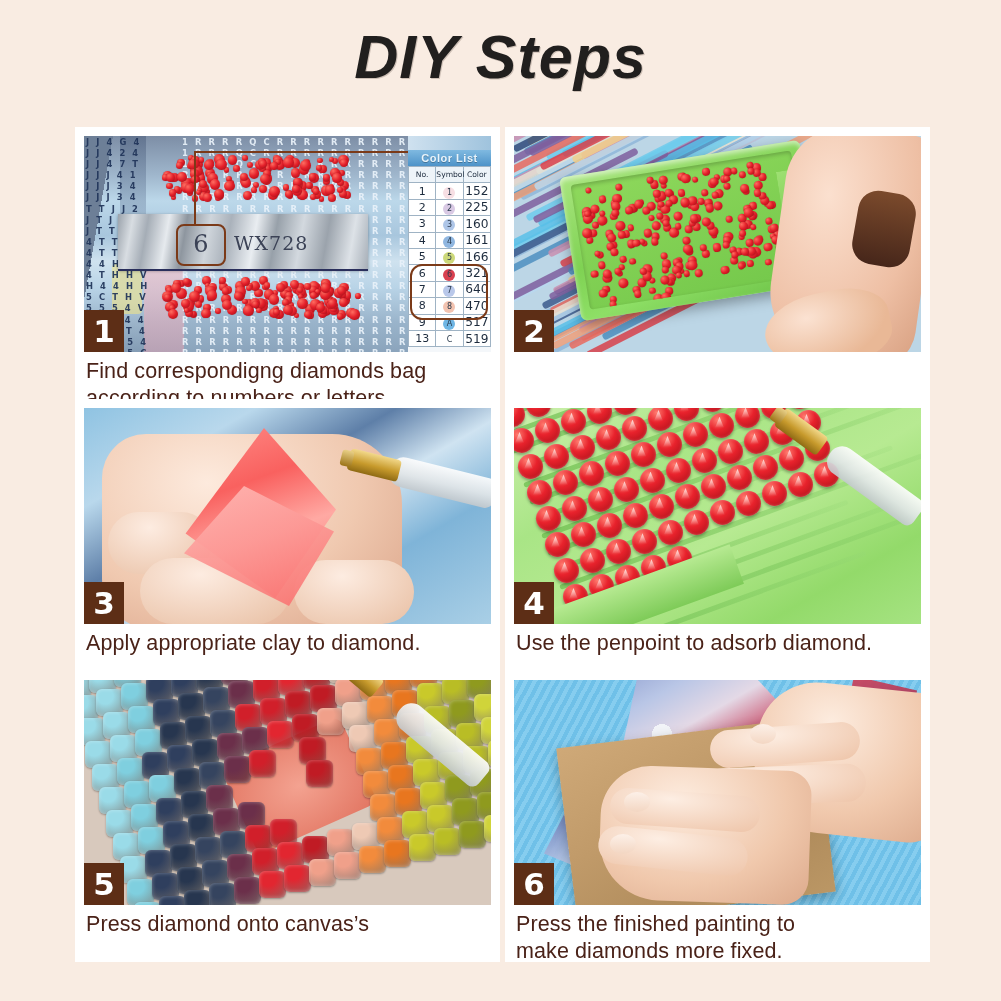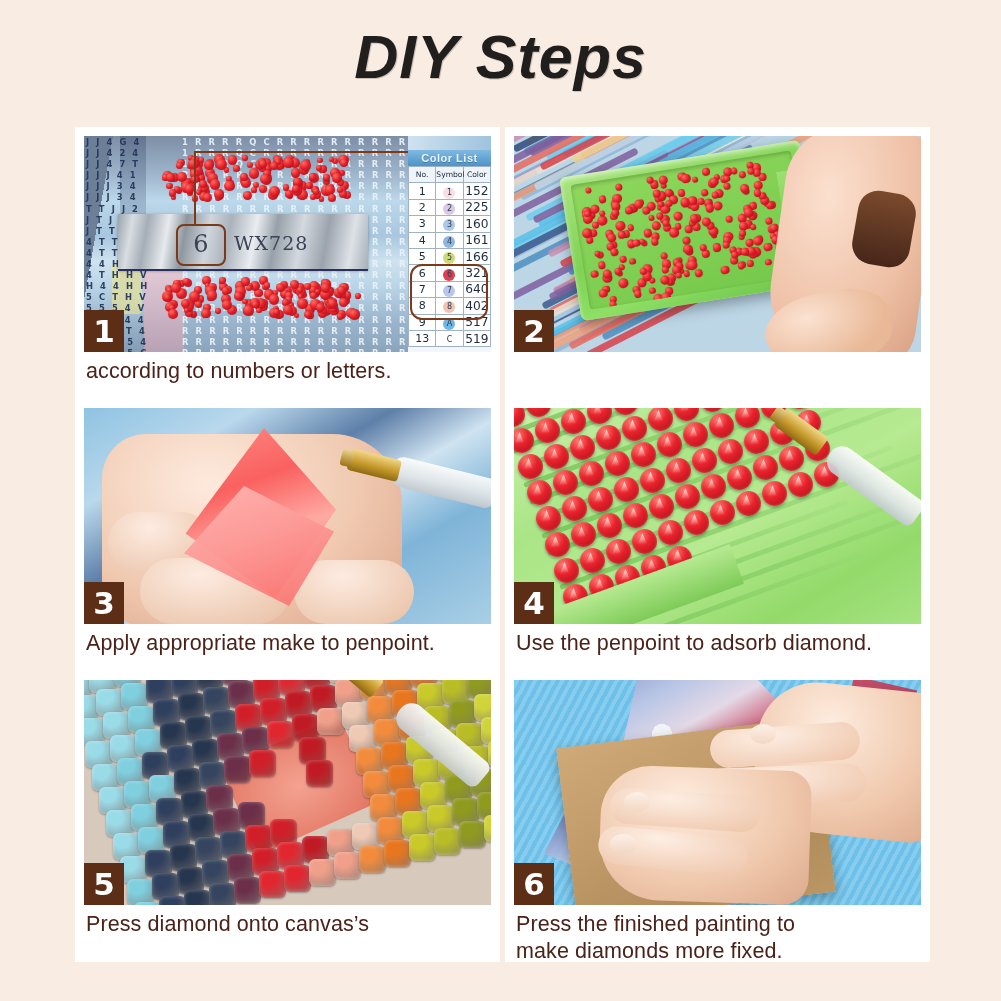--- a/index.html
+++ b/index.html
@@ -635,40 +635,41 @@
                   <td>321</td>
                 </tr>
                 <tr>
                   <td class="no">7</td>
                   <td class="sym"><i style="background: rgb(185, 200, 234);">7</i></td>
                   <td>640</td>
                 </tr>
                 <tr>
                   <td class="no">8</td>
                   <td class="sym"><i style="background: rgb(243, 195, 176);">8</i></td>
-                  <td>402</td>
+                  <td>470</td>
                 </tr>
                 <tr>
                   <td class="no">9</td>
                   <td class="sym"><i style="background: rgb(111, 182, 228);">A</i></td>
                   <td>517</td>
                 </tr>
                 <tr>
                   <td class="no">13</td>
                   <td class="sym"><i style="background: rgb(255, 255, 255);">C</i></td>
                   <td>519</td>
                 </tr>
               </tbody>
           </table>
         </div>
         <div class="p1-oval"></div>
 
         <div class="badge">1</div>
       </div>
       <div class="caption">
+        <span>Find correspondigng diamonds bag</span>
         <span class="l2">according to numbers or letters.</span>
       </div>
     </div>
 
     <div class="card">
       <div class="photo">
         <div class="mosaic" id="p2-mosaic">
             <div class="mrow" style="left: 86.2634px; top: 136.092px; width: 318.547px; background: rgb(201, 143, 176); opacity: 0.85;"></div>
             <div class="mrow" style="left: 65.784px; top: 61.1095px; width: 248.212px; background: rgb(60, 90, 140); opacity: 0.85;"></div>
             <div class="mrow" style="left: -2.59671px; top: 44.81px; width: 206.273px; background: rgb(78, 143, 192); opacity: 0.85;"></div>
@@ -971,21 +972,21 @@
         <div class="p3-clay"></div>
         <div class="p3-clay2"></div>
         <div class="p3-pen">
           <div class="pen-body"></div>
           <div class="pen-gold"></div>
           <div class="pen-tip"></div>
         </div>
         <div class="badge">3</div>
       </div>
       <div class="caption">
-        <span>Apply appropriate make to penpoint.</span>
+        <span>Apply appropriate clay to diamond.</span>
       </div>
     </div>
 
     <div class="card">
       <div class="photo">
         <div class="p4-bg"></div>
         <div id="p4-grooves">
             <div class="p4-groove" style="left: -14px; top: 7px; width: 360px;"></div>
             <div class="p4-groove" style="left: -8px; top: 24px; width: 420px;"></div>
             <div class="p4-groove" style="left: -2px; top: 41px; width: 300px;"></div>

